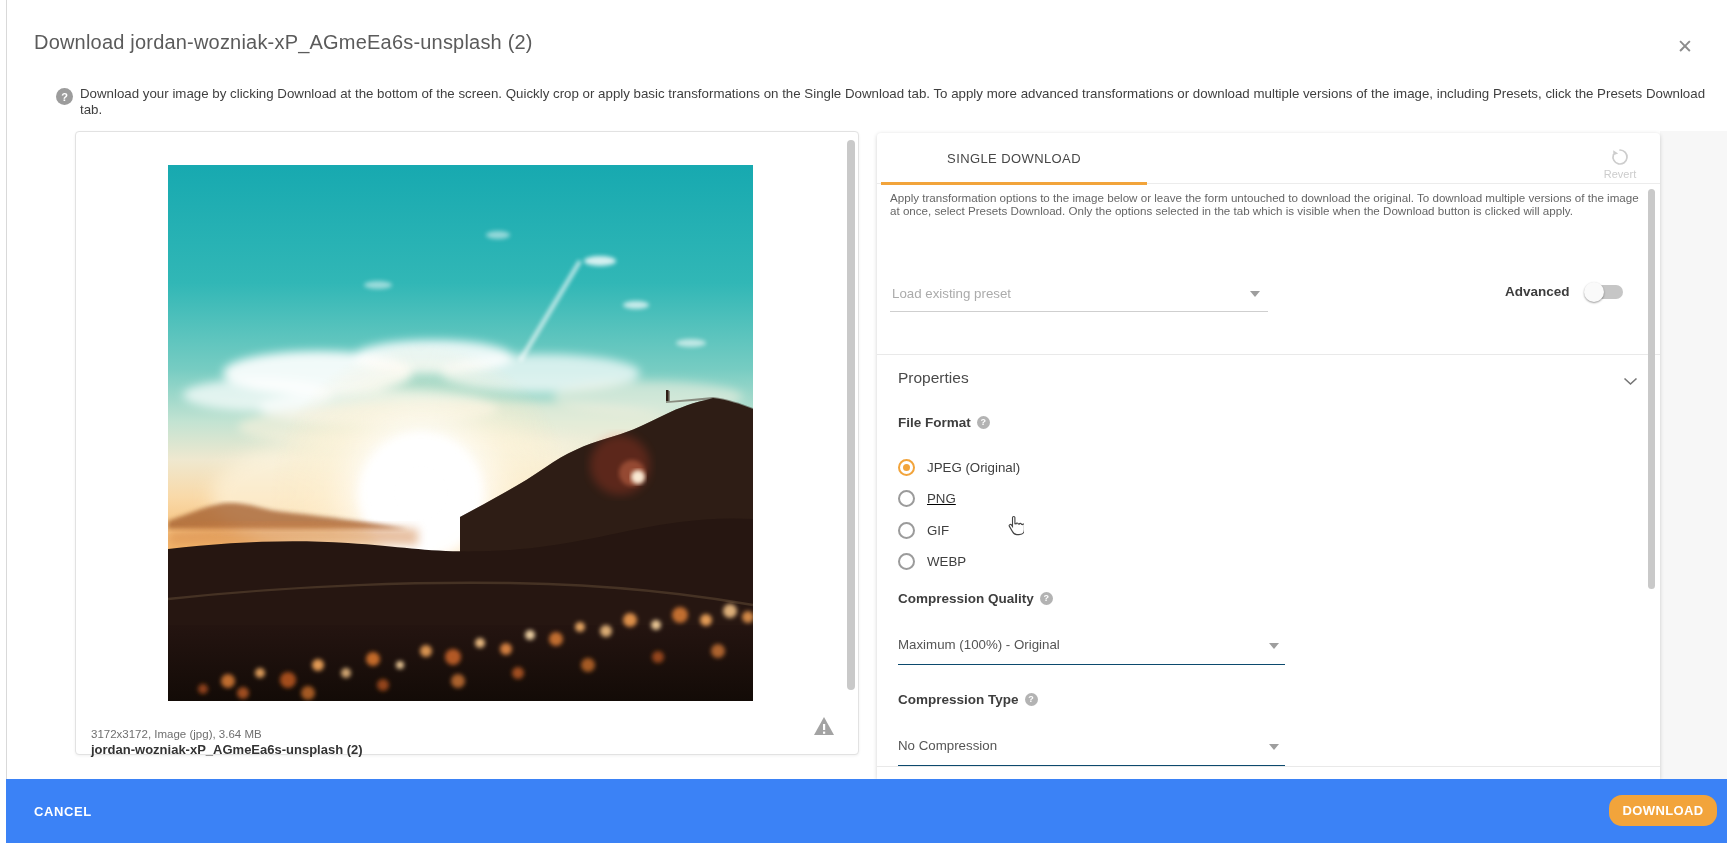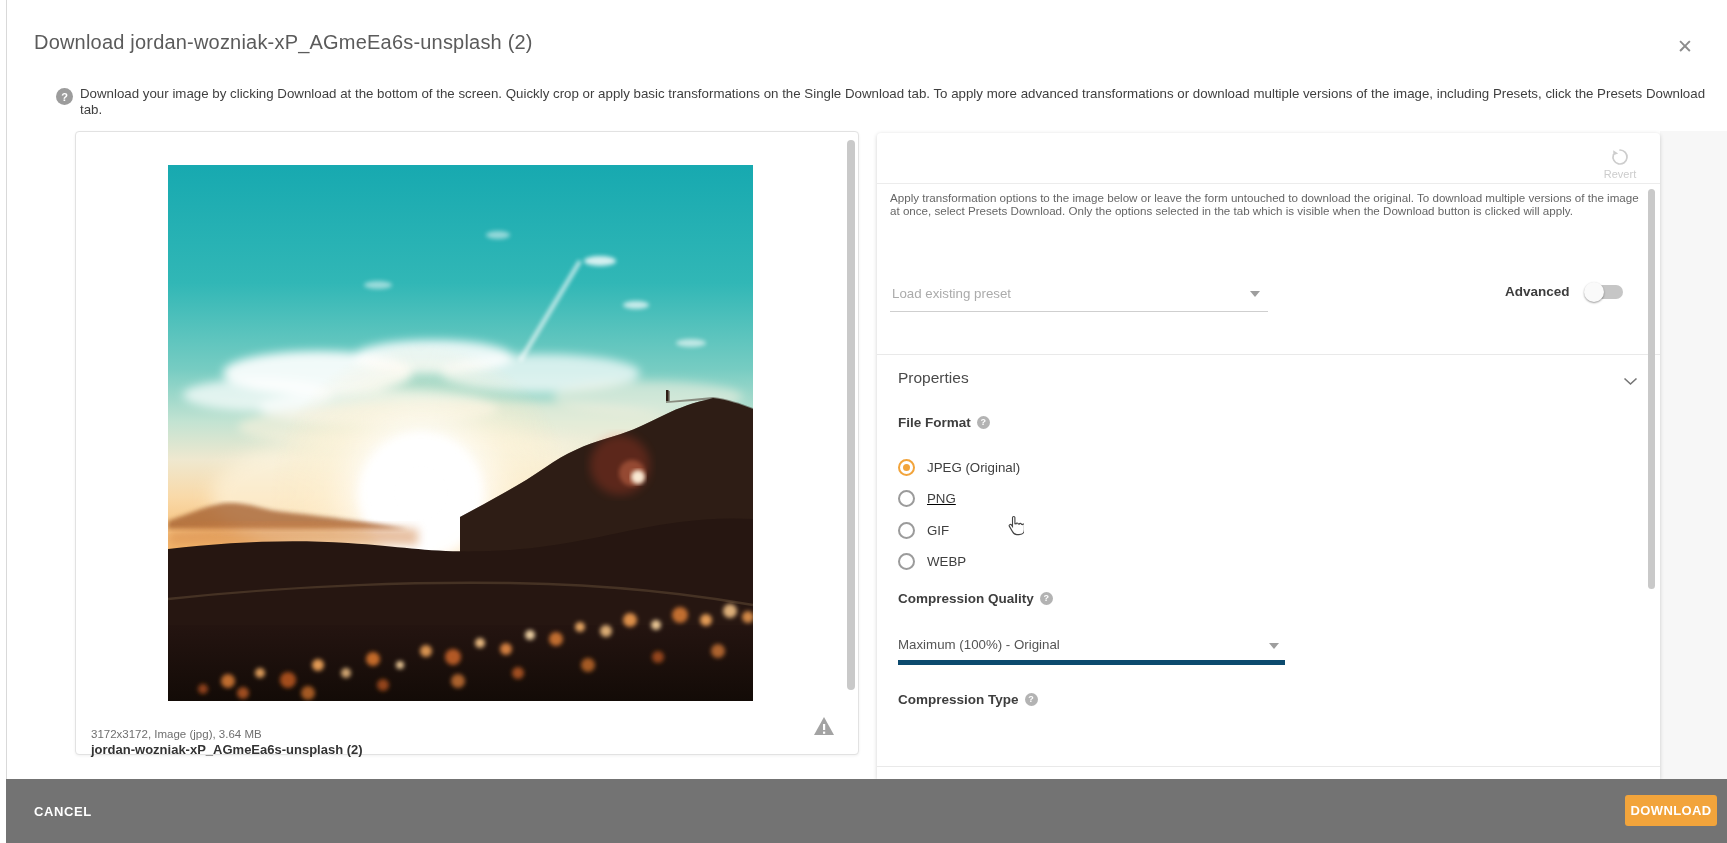--- a/index.html
+++ b/index.html
@@ -58,32 +58,32 @@
   .lbl-type { top:508px; }
   .help-badge { display:inline-block; width:13px; height:13px; border-radius:50%; background:#b3b3b3; color:#fff; font-size:9px; font-weight:bold; text-align:center; line-height:13px; vertical-align:2px; margin-left:6px; }
 
   .radio-row { position:absolute; left:21px; height:22px; display:flex; align-items:center; cursor:pointer; }
   .r1 { top:272px; } .r2 { top:303px;text-decoration:underline; } .r3 { top:335px; } .r4 { top:366px; }
   .radio { width:17px; height:17px; border:2px solid #9b9b9b; border-radius:50%; background:#fff; position:relative; flex:none; }
   .radio.sel { border-color:var(--accent); }
   .radio.sel::after { content:""; position:absolute; left:3px; top:3px; width:7px; height:7px; border-radius:50%; background:var(--accent); }
   .radio-label { margin-left:12px; font-size:13.3px; color:#3e3e3e; }
 
-  .sel-field { position:absolute; left:21px; width:387px; height:34px; border-bottom:5px solid #0c4a6e; cursor:pointer; }
+  .sel-field { position:absolute; left:21px; width:387px; height:34px; border-bottom:1px solid #0c4a6e; cursor:pointer; }
   .fld-quality { top:447px; } .fld-type { top:548px; }
   .sel-value { position:absolute; left:0; top:6px; font-size:13.3px; color:#555; }
   .sel-caret { right:6px; top:12px; }
   .hr2 { position:absolute; left:0; top:582px; width:783px; height:1px; background:#e9e9e9; }
   .rscroll { position:absolute; right:5px; top:56px; width:7px; height:400px; background:#c9c9c9; border-radius:4px; }
   .cursor-hand { position:absolute; left:130px; top:332px; }
 
   
-  .footer { position:absolute; left:6px; top:779px; width:1721px; height:64px; background:#737373; }
+  .footer { position:absolute; left:6px; top:779px; width:1721px; height:64px; background:#3b82f6; }
   .cancel-btn { position:absolute; left:28px; top:0; height:64px; display:flex; align-items:center; color:#fff; font-size:13px; font-weight:bold; letter-spacing:.6px; cursor:pointer; }
-  .download-btn { position:absolute; right:10px; top:16px; width:92px; height:31px; background:var(--accent); border:none; border-radius:3px; color:#fff; font-size:13px; font-weight:bold; letter-spacing:.4px; cursor:pointer; font-family:"Liberation Sans", sans-serif; }
+  .download-btn { position:absolute; right:10px; top:16px; width:108px; height:31px; background:var(--accent); border:none; border-radius:13px; color:#fff; font-size:13px; font-weight:bold; letter-spacing:.4px; cursor:pointer; font-family:"Liberation Sans", sans-serif; }
 </style>
 </head>
 <body>
 
 <div class="page" style="--accent:#F2A43B">
   <div class="left-rule"></div>
 
   <div class="dlg-title">Download jordan-wozniak-xP_AGmeEa6s-unsplash (2)</div>
   <div class="close-btn">✕</div>
 
@@ -210,20 +210,24 @@
       <path d="M11 1 L21 19 L1 19 Z" fill="#a3a3a3"></path>
       <rect x="10" y="8" width="2.2" height="6" fill="#fff"></rect>
       <rect x="10" y="15.6" width="2.2" height="2.2" fill="#fff"></rect>
     </svg>
   </div>
 
   <div class="right-gutter"></div>
   <div class="right-card">
 
     <div class="tabbar">
+      <div class="tab tab1 active">
+        <span>SINGLE DOWNLOAD</span>
+        <span class="tab-underline"></span>
+      </div>
       <div class="revert">
         <svg width="20" height="20" viewBox="0 0 20 20">
           <path d="M10 3 a7 7 0 1 1 -6.6 4.7" fill="none" stroke="#cdcdcd" stroke-width="1.7" stroke-linecap="round"></path>
           <path d="M3.2 3.2 L3.4 8.2 L8.2 6.4 Z" fill="#cdcdcd"></path>
         </svg>
         <div class="revert-label">Revert</div>
       </div>
     </div>
 
     <div class="panel-body">
@@ -277,20 +281,24 @@
         <span>Compression Quality</span><span class="help-badge">?</span>
       </div>
       <div class="sel-field fld-quality">
         <span class="sel-value">Maximum (100%) - Original</span>
         <span class="caret sel-caret"></span>
       </div>
 
       <div class="field-label lbl-type">
         <span>Compression Type</span><span class="help-badge">?</span>
       </div>
+      <div class="sel-field fld-type">
+        <span class="sel-value">No Compression</span>
+        <span class="caret sel-caret"></span>
+      </div>
 
       <div class="hr2"></div>
       <div class="section-head sec-dimensions">Dimensions</div>
       <svg class="chev chev-dims" width="15" height="9" viewBox="0 0 15 9">
         <path d="M1.5 1.5 L7.5 7 L13.5 1.5" fill="none" stroke="#757575" stroke-width="1.6"></path>
       </svg>
     </div>
 
     <div class="rscroll"></div>
   </div>

